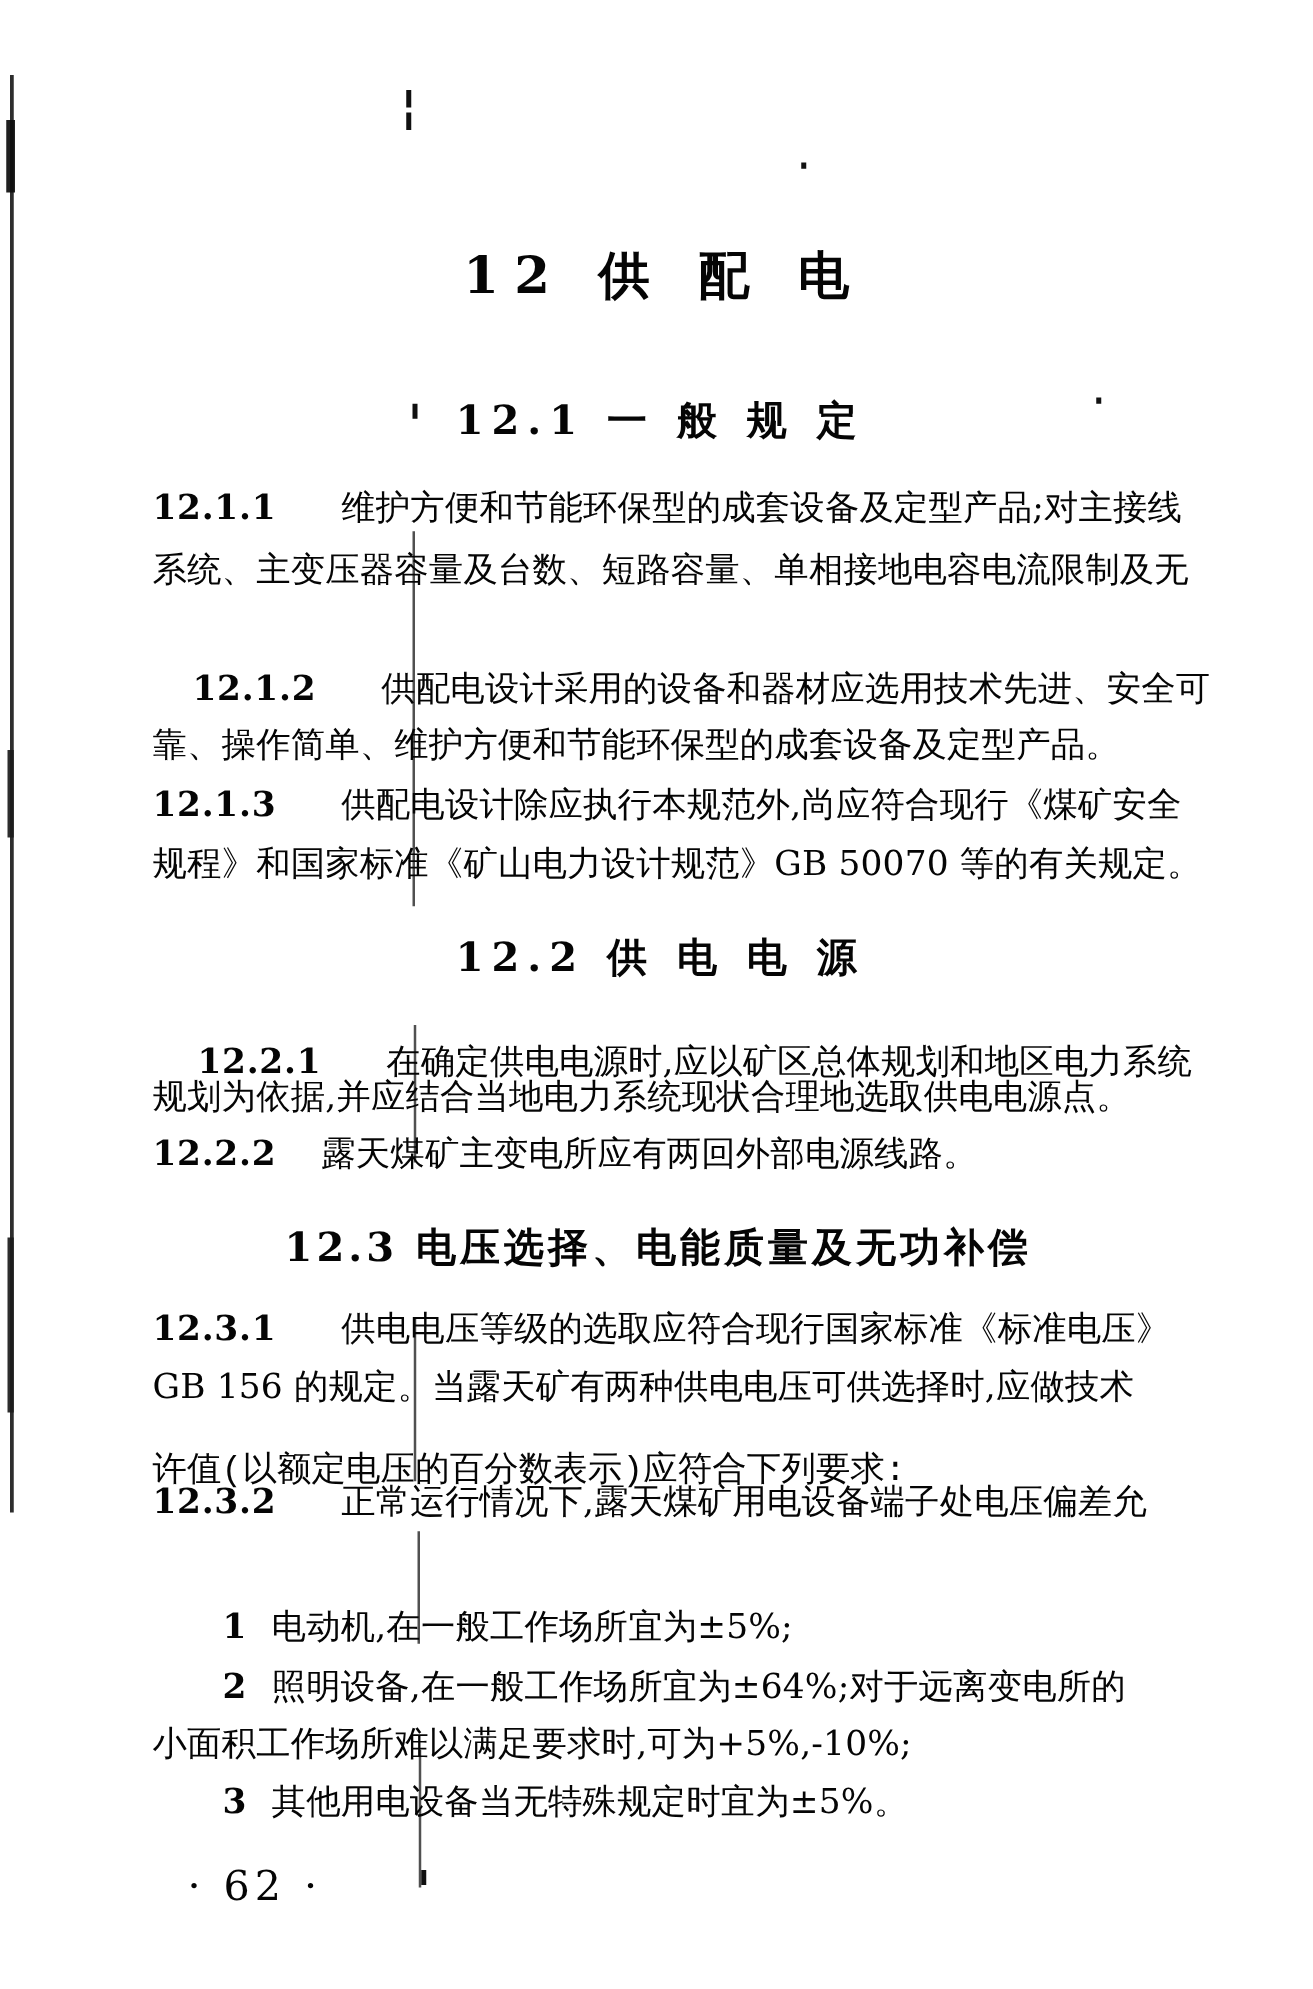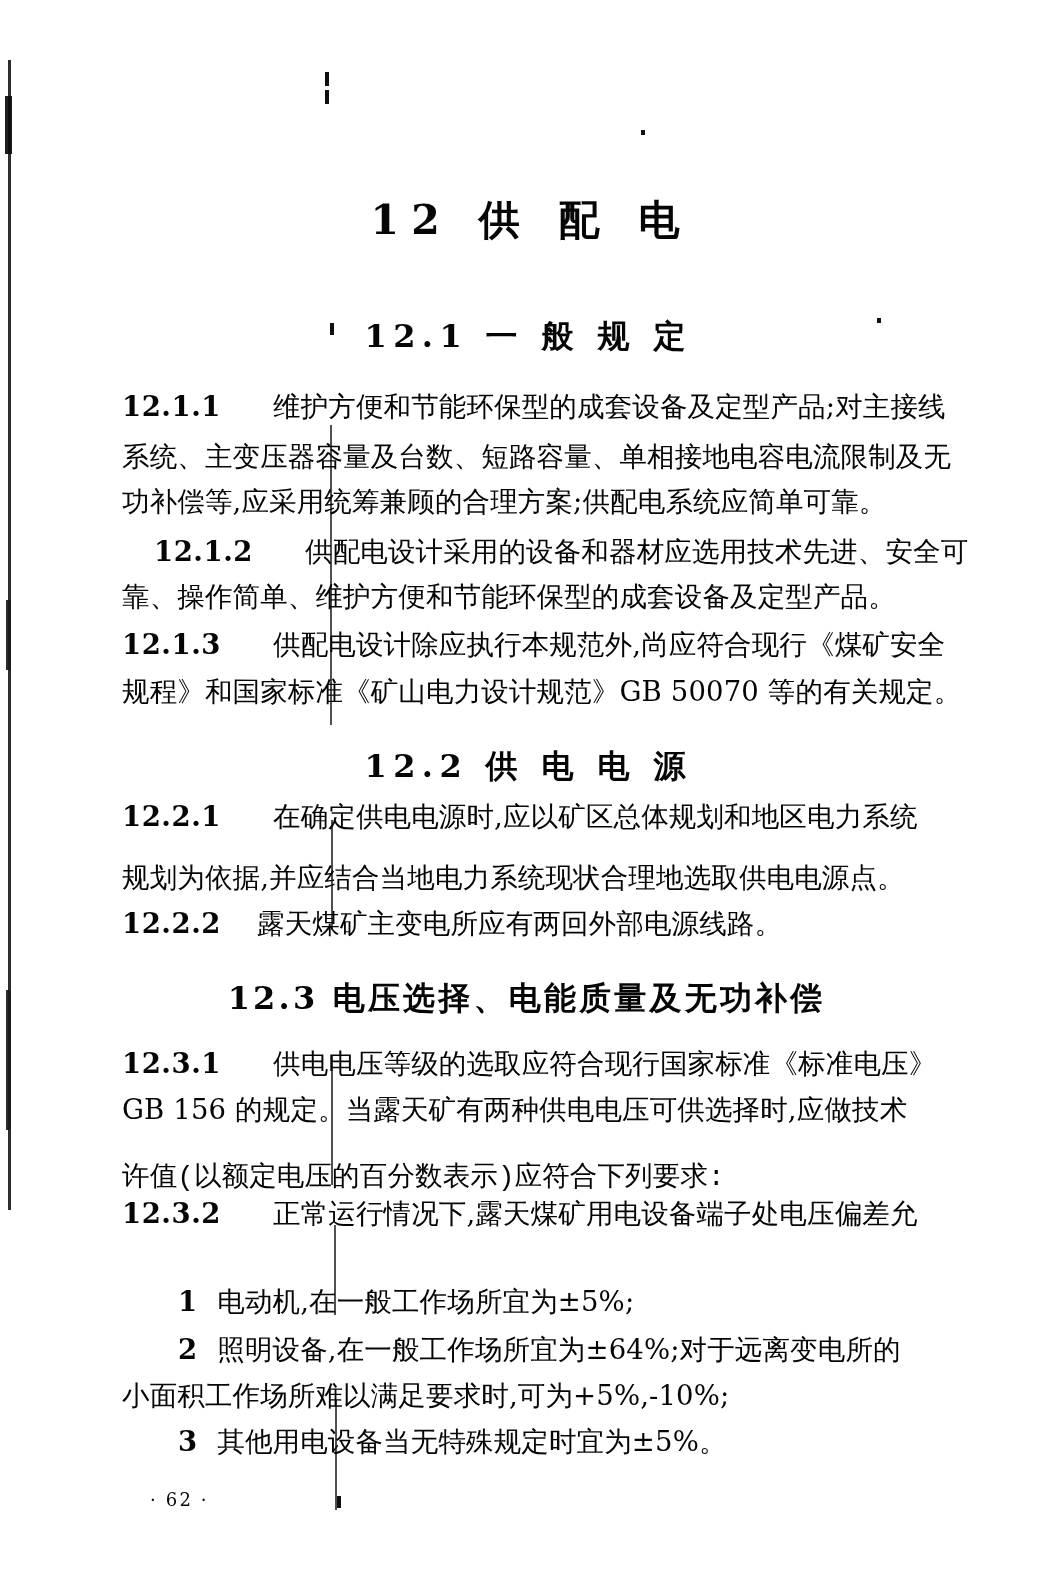--- a/index.html
+++ b/index.html
@@ -113,21 +113,21 @@
   .body-line.item .itemno {
     font-weight: bold;
     padding-left: 56px;
     padding-right: 20px;
   }
 
   .page-num {
     position: absolute;
     left: 150px;
     top: 1489px;
-    font-size: 18px;
+    font-size: 33px;
     letter-spacing: 0.12em;
   }
 </style>
 </head>
 <body>
 
 <div class="page">
 
   <div class="scan-edge-line"></div>
   <div class="scan-edge-line seg2"></div>
@@ -151,61 +151,58 @@
   <div class="doc-title">12  供  配  电</div>
 
   <div class="sec-head h121">12.1  一 般 规 定</div>
 
   <div class="body-line" style="top:393px;">
     <span class="num">12.1.1</span><span class="ind"></span><span>维护方便和节能环保型的成套设备及定型产品;对主接线</span>
   </div>
   <div class="body-line" style="top:443px;">
     <span>系统、主变压器容量及台数、短路容量、单相接地电容电流限制及无</span>
   </div>
-  <div class="body-line" style="top:488px;">
-    <span>功补偿等,应采用统筹兼顾的合理方案;供配电系统应简单可靠。</span>
-  </div>
 
   <div class="body-line" style="top:538px;margin-left:32px;">
     <span class="num">12.1.2</span><span class="ind"></span><span>供配电设计采用的设备和器材应选用技术先进、安全可</span>
   </div>
   <div class="body-line" style="top:583px;">
     <span>靠、操作简单、维护方便和节能环保型的成套设备及定型产品。</span>
   </div>
 
   <div class="body-line" style="top:631px;">
     <span class="num">12.1.3</span><span class="ind"></span><span>供配电设计除应执行本规范外,尚应符合现行《煤矿安全</span>
   </div>
   <div class="body-line" style="top:678px;">
     <span>规程》和国家标准《矿山电力设计规范》GB 50070 等的有关规定。</span>
   </div>
 
   <div class="sec-head h122">12.2  供 电 电 源</div>
 
-  <div class="body-line" style="top:803px;">
+  <div class="body-line" style="top:836px;margin-left:36px;">
     <span class="num">12.2.1</span><span class="ind"></span><span>在确定供电电源时,应以矿区总体规划和地区电力系统</span>
   </div>
   <div class="body-line" style="top:864px;">
     <span>规划为依据,并应结合当地电力系统现状合理地选取供电电源点。</span>
   </div>
 
   <div class="body-line" style="top:910px;">
     <span class="num">12.2.2</span><span class="ind" style="width:14px;"></span><span>露天煤矿主变电所应有两回外部电源线路。</span>
   </div>
 
   <div class="sec-head h123">12.3  电压选择、电能质量及无功补偿</div>
 
   <div class="body-line" style="top:1050px;">
     <span class="num">12.3.1</span><span class="ind"></span><span>供电电压等级的选取应符合现行国家标准《标准电压》</span>
   </div>
   <div class="body-line" style="top:1096px;">
     <span>GB 156 的规定。当露天矿有两种供电电压可供选择时,应做技术</span>
   </div>
 
-  <div class="body-line" style="top:1188px;margin-top:12px;">
+  <div class="body-line" style="top:1188px;">
     <span class="num">12.3.2</span><span class="ind"></span><span>正常运行情况下,露天煤矿用电设备端子处电压偏差允</span>
   </div>
   <div class="body-line" style="top:1164px;font-family:Liberation Mono, monospace;">
     <span>许值(以额定电压的百分数表示)应符合下列要求:</span>
   </div>
 
   <div class="body-line item" style="top:1288px;">
     <span class="itemno">1</span><span>电动机,在一般工作场所宜为±5%;</span>
   </div>
   <div class="body-line item" style="top:1336px;">

